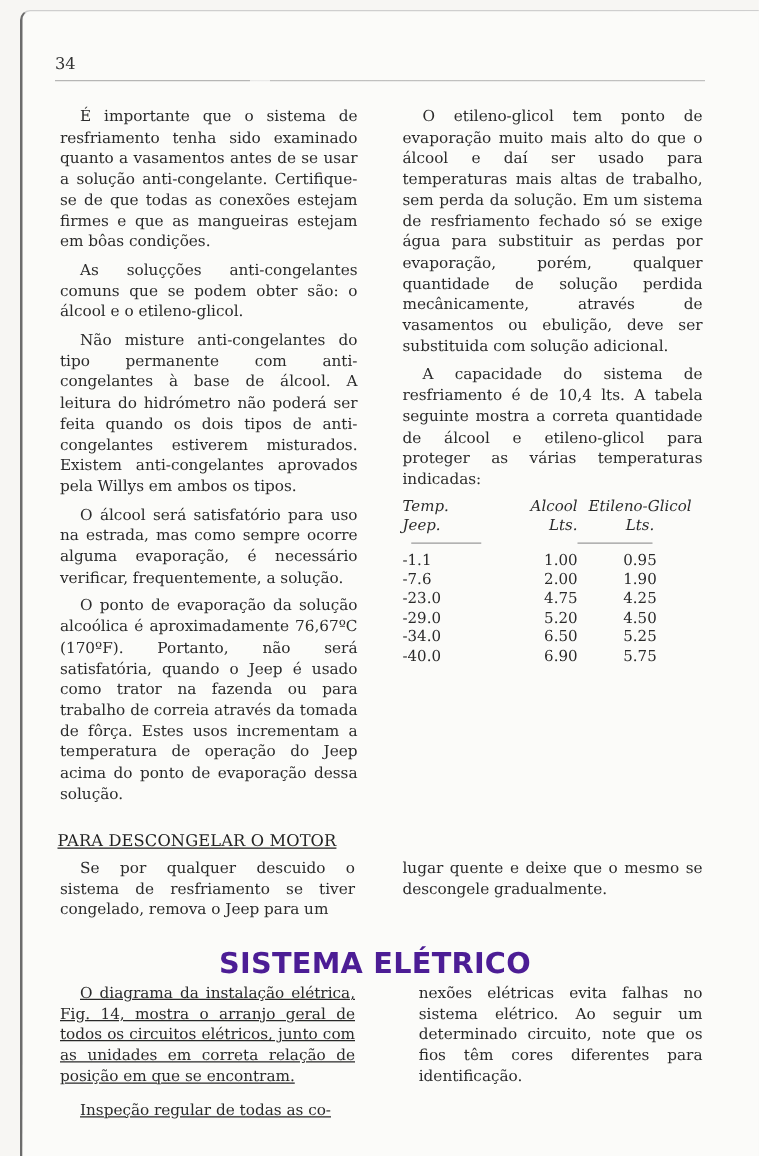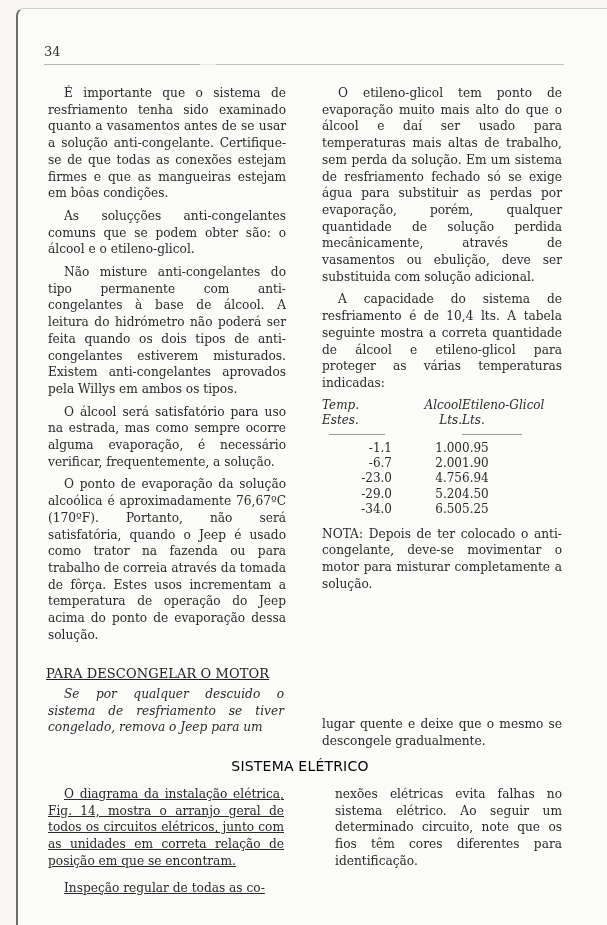--- a/index.html
+++ b/index.html
@@ -27,48 +27,48 @@
     opacity: 0.6;
   }
   .col { position: absolute; font-size: 12.2px; line-height: 16.7px; text-align: justify; }
   .col p { margin: 0 0 6px 0; text-indent: 16px; }
   .colL { left: 48px; top: 85px; width: 238px; }
   .colR { left: 322px; top: 85px; width: 240px; }
   .heading-small {
     position: absolute; left: 46px; top: 666px;
     font-size: 13px; letter-spacing: 0.1px; color: #222; text-decoration: underline;
   }
-  .defrost-L { left: 48px; top: 686px; width: 236px; font-style: italic; }
-  .defrost-R { left: 322px; top: 716px; width: 240px; }
+  .defrost-L { left: 48px; top: 686px; width: 236px; }
+  .defrost-R { left: 322px; top: 686px; width: 240px; }
   .defrost-R p { text-indent: 0; }
   .section-title {
     position: absolute; left: 0; width: 600px; top: 758px; text-align: center;
     font-family: "DejaVu Sans", "Liberation Sans", sans-serif;
-    font-size: 14px; font-weight: normal; letter-spacing: 0.2px; color: #000000;
+    font-size: 23px; font-weight: bold; letter-spacing: 0.2px; color: #4c1d95;
   }
   .elec-L { left: 48px; top: 786px; width: 236px; text-decoration: underline; }
   .elec-R { left: 322px; top: 786px; width: 240px; }
   .elec-R p { text-indent: 0; margin-left: 13px; }
   .elec-L p.second { margin-top: 10px; }
   table.antifreeze {
     border-collapse: collapse; width: 240px; margin: 4px 0 6px 0;
     font-size: 12px;
   }
   table.antifreeze th {
     font-style: italic; font-weight: normal; line-height: 15.5px;
     padding: 0 0 6px 0; position: relative;
   }
   table.antifreeze th .rule {
     display: block; height: 1px; background: #9a9a9a; margin: 5px auto 0; width: 80%;
   }
   table.antifreeze td { line-height: 15.4px; padding: 0; }
-  td.c0, th.c0 { width: 70px; text-align: right; padding-left: 14px; }
+  td.c0, th.c0 { width: 70px; text-align: left; padding-left: 14px; }
   th.c0 { text-align: left; padding-left: 0; }
   td.c1, th.c1 { width: 70px; text-align: right; }
-  td.c2, th.c2 { width: 100px; padding-left: 20px; }
+  td.c2, th.c2 { width: 100px; text-align: center; padding-left: 20px; }
   .nota { text-indent: 0 !important; margin-top: 8px !important; }
 </style>
 </head>
 <body>
 
 <div class="page">
   
 </div>
 
 <div class="pagenum">34</div>
@@ -84,21 +84,21 @@
 
 <div class="col colR">
   <p>O etileno-glicol tem ponto de evaporação muito mais alto do que o álcool e daí ser usado para temperaturas mais altas de trabalho, sem perda da solução. Em um sistema de resfriamento fechado só se exige água para substituir as perdas por evaporação, porém, qualquer quantidade de solução perdida mecânicamente, através de vasamentos ou ebulição, deve ser substituida com solução adicional.</p>
   <p>A capacidade do sistema de resfriamento é de 10,4 lts. A tabela seguinte mostra a correta quantidade de álcool e etileno-glicol para proteger as várias temperaturas indicadas:</p>
 
   <table class="antifreeze">
     <thead>
       <tr>
         <th class="c0">
           <span>Temp.</span><br>
-          <span>Estes.</span>
+          <span>Jeep.</span>
           <span class="rule"></span>
         </th>
         <th class="c1">
           <span>Alcool</span><br>
           <span>Lts.</span>
           <span class="rule" style="background:transparent"></span>
         </th>
         <th class="c2">
           <span>Etileno-Glicol</span><br>
           <span>Lts.</span>
@@ -106,43 +106,47 @@
         </th>
       </tr>
     </thead>
     <tbody>
       <tr>
         <td class="c0">-1.1</td>
         <td class="c1">1.00</td>
         <td class="c2">0.95</td>
       </tr>
       <tr>
-        <td class="c0">-6.7</td>
+        <td class="c0">-7.6</td>
         <td class="c1">2.00</td>
         <td class="c2">1.90</td>
       </tr>
       <tr>
         <td class="c0">-23.0</td>
         <td class="c1">4.75</td>
-        <td class="c2">6.94</td>
+        <td class="c2">4.25</td>
       </tr>
       <tr>
         <td class="c0">-29.0</td>
         <td class="c1">5.20</td>
         <td class="c2">4.50</td>
       </tr>
       <tr>
         <td class="c0">-34.0</td>
         <td class="c1">6.50</td>
         <td class="c2">5.25</td>
       </tr>
+      <tr>
+        <td class="c0">-40.0</td>
+        <td class="c1">6.90</td>
+        <td class="c2">5.75</td>
+      </tr>
     </tbody>
   </table>
 
-  <p class="nota">NOTA: Depois de ter colocado o anti-congelante, deve-se movimentar o motor para misturar completamente a solução.</p>
 </div>
 
 <div class="heading-small">PARA DESCONGELAR O MOTOR</div>
 <div class="col defrost-L">
   <p>Se por qualquer descuido o sistema de resfriamento se tiver congelado, remova o Jeep para um</p>
 </div>
 <div class="col defrost-R">
   <p>lugar quente e deixe que o mesmo se descongele gradualmente.</p>
 </div>
 

